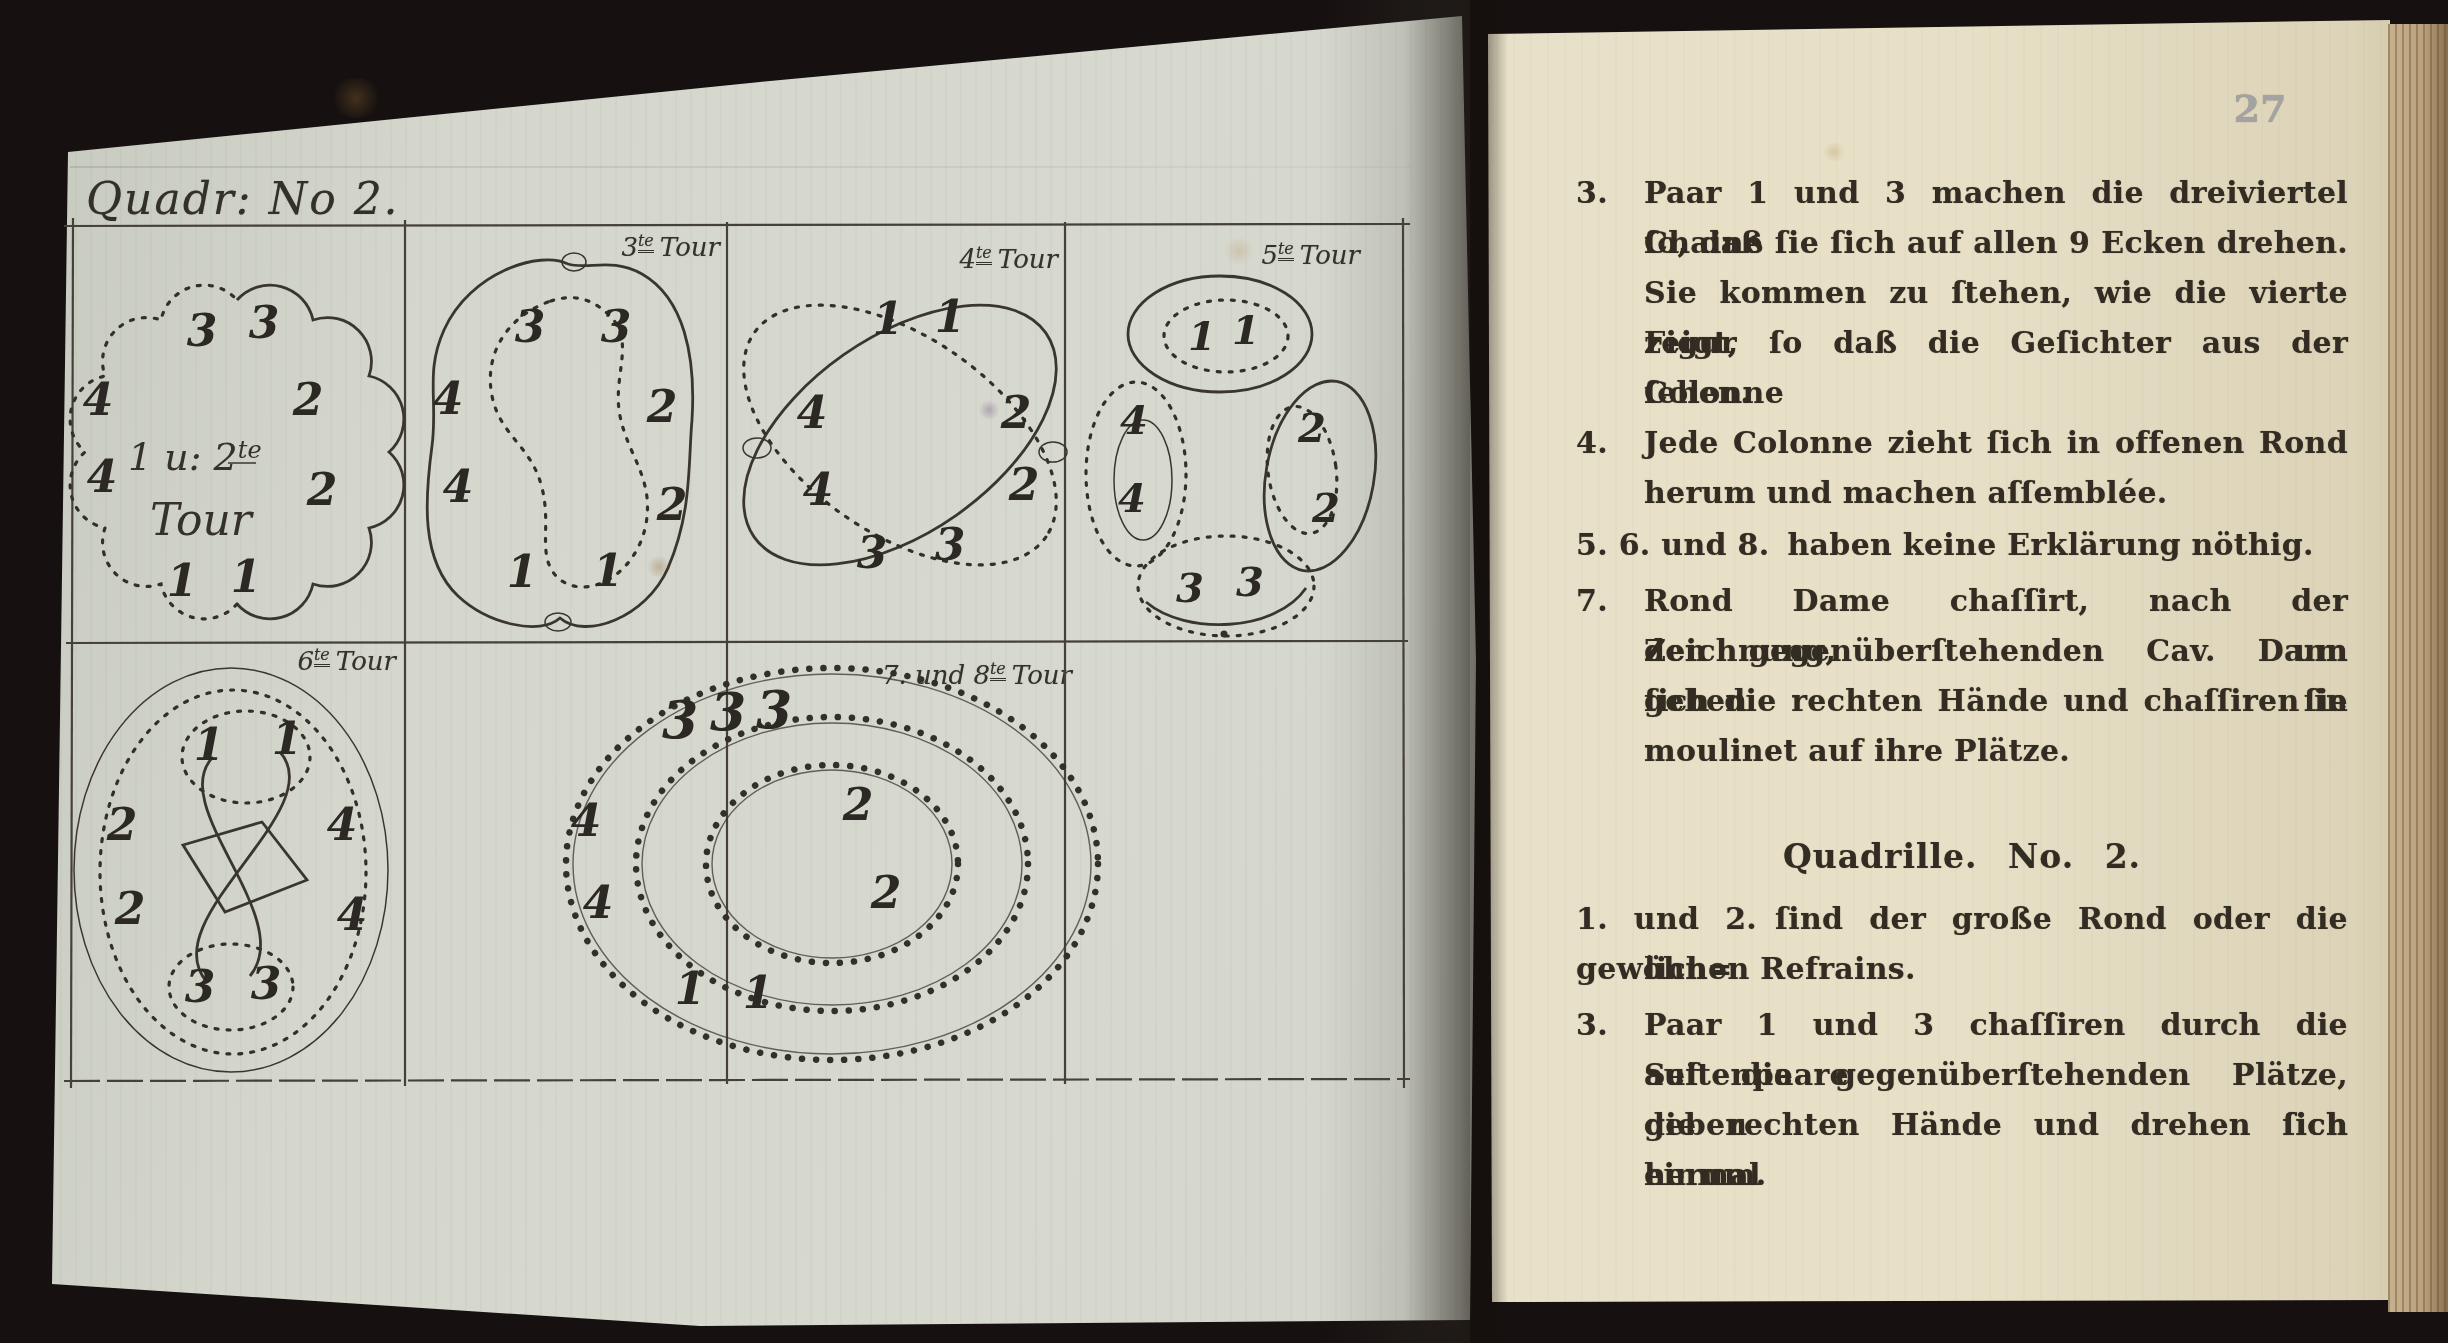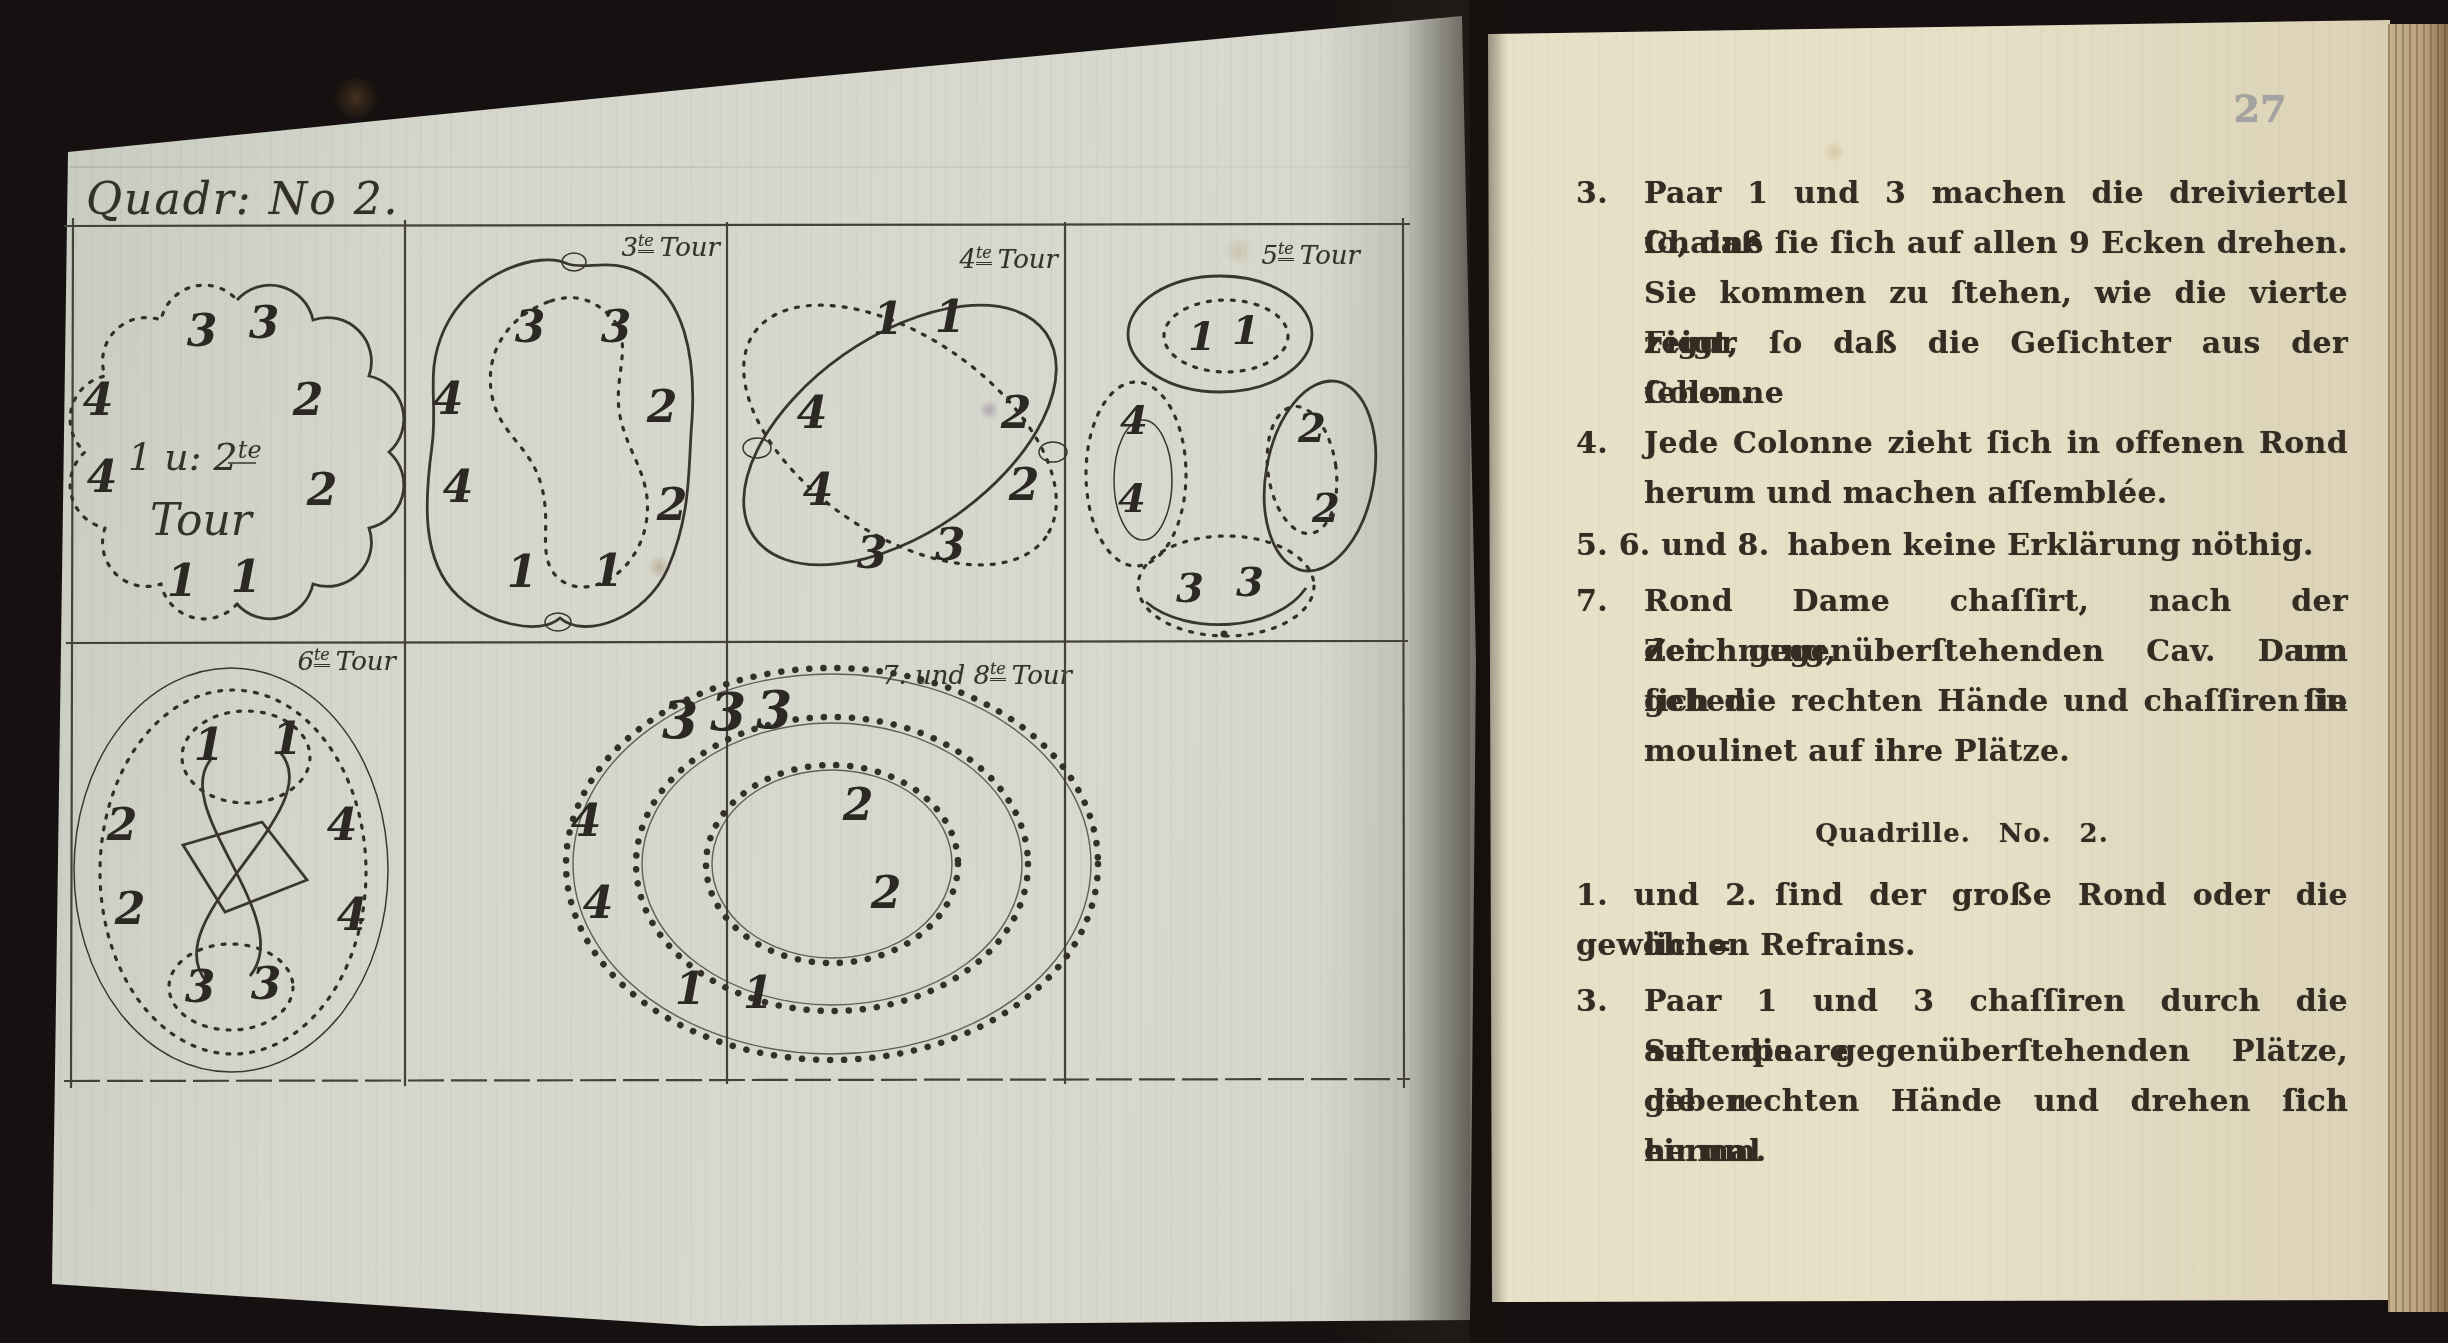--- a/index.html
+++ b/index.html
@@ -76,22 +76,22 @@
   }
   .para{position:relative;}
   .hang{padding-left:68px;}
   .hang .num{position:absolute;left:0;top:0;height:50px;line-height:50px;}
   .ln{height:50px;line-height:50px;white-space:nowrap;}
   .j{white-space:normal;text-align:justify;text-align-last:justify;}
   .last{white-space:normal;text-align:left;text-align-last:left;}
   .ind{padding-left:68px;}
   .num-in{margin-right:18px;}
   #rp-heading{
-    height:54px;line-height:54px;text-align:center;font-size:26px;
-    word-spacing:18px;letter-spacing:1px;margin-top:30px;
+    height:54px;line-height:54px;text-align:center;font-size:33px;
+    word-spacing:18px;letter-spacing:1px;margin-top:54px;
   }
   .mt18{margin-top:18px;} .mb2{margin-bottom:2px;} .mb6{margin-bottom:6px;} .mt10{margin-top:10px;}
 </style>
 </head>
 <body>
 
 <div id="canvas">
 
   <div class="page" id="page-left"></div>
   <div class="page" id="page-right"></div>

